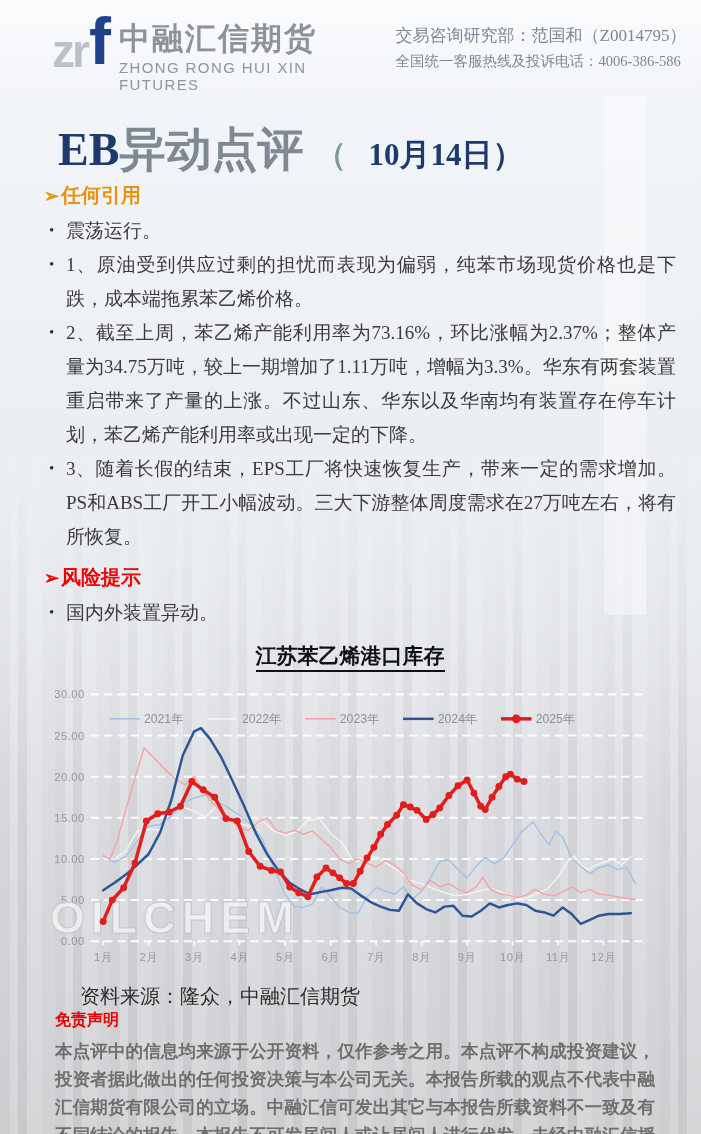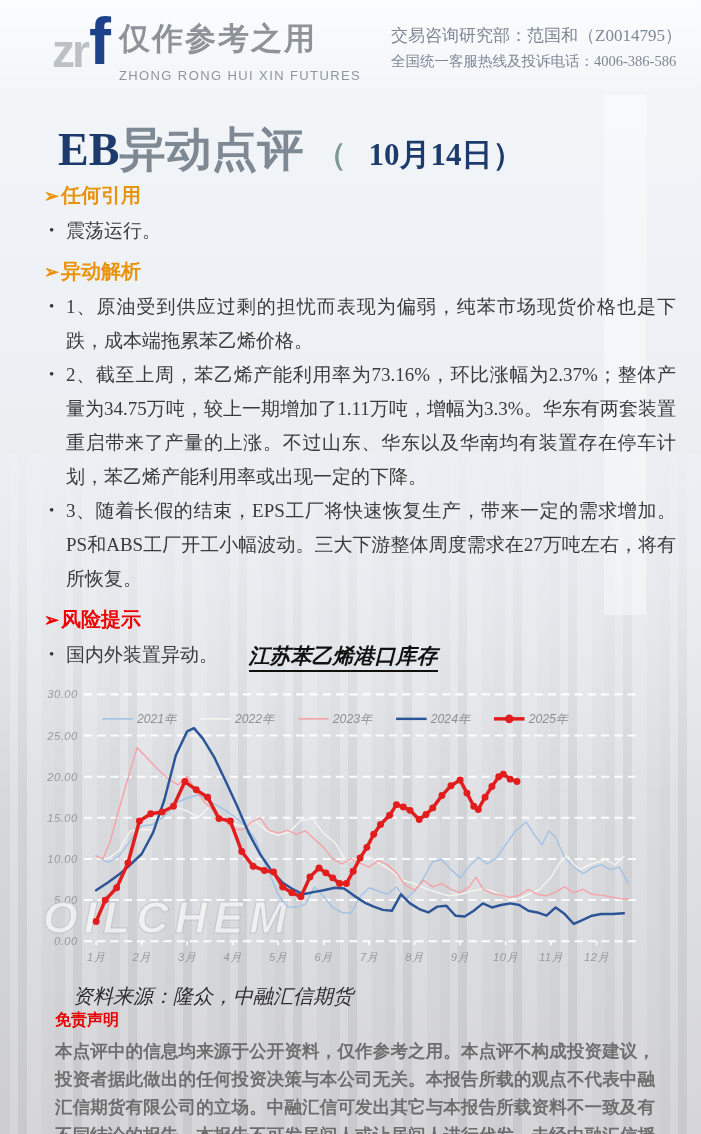--- a/index.html
+++ b/index.html
@@ -13,41 +13,41 @@
     background:linear-gradient(180deg,rgba(236,239,243,.95),rgba(236,239,243,0));}
   .bg-strip{position:absolute;top:95px;right:55px;width:42px;height:520px;background:rgba(255,255,255,.38);pointer-events:none;}
   .header-band{position:absolute;top:0;left:0;right:0;height:96px;background:linear-gradient(180deg,rgba(255,255,255,.6),rgba(255,255,255,0));}
 
   .header{position:absolute;top:12px;left:52px;right:10px;display:flex;justify-content:space-between;align-items:flex-start;gap:8px;}
   .logo{display:flex;align-items:flex-start;}
   .logo-zr{font-family:"Liberation Sans","DejaVu Sans",sans-serif;font-weight:bold;font-size:46px;line-height:1;color:#bcc1c6;letter-spacing:-3px;margin-top:16px;}
   .logo-f{font-family:"Liberation Sans","DejaVu Sans",sans-serif;font-weight:bold;font-size:66px;line-height:.95;color:#1d4289;margin:-2px 8px 0 2px;}
   .logo-names{margin-top:10px;}
   .logo-cn{font-family:"Liberation Sans","DejaVu Sans",sans-serif;font-size:31px;font-weight:bold;color:#8e9399;letter-spacing:2px;line-height:1.1;}
-  .logo-en{font-family:"Liberation Sans","DejaVu Sans",sans-serif;font-size:13px;color:#8e959c;letter-spacing:1.4px;margin-top:12px;}
+  .logo-en{font-family:"Liberation Sans","DejaVu Sans",sans-serif;font-size:15px;color:#8e959c;letter-spacing:1.4px;margin-top:3px;}
   .contact{width:300px;color:#7d8795;margin-top:10px;}
   .contact-l1{font-size:17px;line-height:1.6;}
   .contact-l2{font-size:14.5px;line-height:1.7;}
 
   .title{position:absolute;top:98px;left:58px;display:flex;align-items:baseline;white-space:nowrap;}
   .t-eb{font-size:46px;font-weight:bold;color:#1c3a6b;}
   .t-main{font-size:46px;font-weight:bold;color:#7e8994;}
   .t-paren{font-size:31px;font-weight:bold;color:#7f9a95;margin-left:12px;}
   .t-chg{font-size:31px;font-weight:bold;color:#00b050;}
   .t-date{font-size:31px;font-weight:bold;color:#1c3a6b;margin-left:22px;}
 
   .content{position:absolute;top:172px;left:42px;width:634px;}
   .sec-h{font-size:20px;font-weight:bold;margin:10px 0 5px 2px;}
   .sec-h .arrow{margin-right:2px;font-size:18px;}
   .orange{color:#e8930c;}
   .redhead{color:#f00000;}
   .bullet{position:relative;padding-left:24px;font-size:19px;line-height:34px;color:#3b3b3b;text-align:justify;}
   .bullet .dot{position:absolute;left:7px;top:-1px;font-size:15px;color:#333;}
 
-  .chart-block{position:absolute;top:642px;left:37px;width:612px;font-style:italic;}
+  .chart-block{position:absolute;top:642px;left:44px;width:612px;}
   .chart-title{text-align:center;font-size:21px;font-weight:bold;color:#111;}
   .chart-title span{border-bottom:2px solid #111;padding-bottom:2px;}
   .chart-svg{display:block;margin-top:8px;width:612px;height:301px;}
   .ax{font-family:"Liberation Sans","DejaVu Sans",sans-serif;font-size:11px;fill:#97999d;letter-spacing:.5px;}
   .lg{font-family:"Liberation Sans","DejaVu Sans",sans-serif;font-size:12px;fill:#8c9094;}
   .wm{font-family:"Liberation Sans","DejaVu Sans",sans-serif;font-size:44px;font-weight:bold;letter-spacing:6px;
       fill:rgba(255,255,255,.58);stroke:rgba(170,172,178,.5);stroke-width:1;}
   .source{margin-top:4px;padding-left:36px;font-size:20px;color:#2c2c2c;}
 
   .disclaimer{position:absolute;top:1010px;left:55px;width:600px;}
@@ -61,21 +61,21 @@
   <div class="bg-city"></div>
   <div class="bg-fade"></div>
   <div class="bg-strip"></div>
   <div class="header-band"></div>
 
   <div class="header">
     <div class="logo">
       <span class="logo-zr">zr</span>
       <span class="logo-f">f</span>
       <div class="logo-names">
-        <div class="logo-cn">仅作参考之用</div>
+        <div class="logo-cn">中融汇信期货</div>
         <div class="logo-en">ZHONG RONG HUI XIN FUTURES</div>
       </div>
     </div>
     <div class="contact">
       <div class="contact-l1">交易咨询研究部：范国和（Z0014795）</div>
       <div class="contact-l2">全国统一客服热线及投诉电话：4006-386-586</div>
     </div>
   </div>
 
   <h1 class="title">
@@ -87,23 +87,20 @@
 
   <div class="content">
     <div class="sec-h orange">
       <span class="arrow">➢</span><span>任何引用</span>
     </div>
     <div class="bullet">
       <span class="dot">•</span>
       <span class="btxt">震荡运行。</span>
     </div>
 
-    <div class="sec-h orange">
-      <span class="arrow">➢</span><span>异动解析</span>
-    </div>
     <div class="bullet">
       <span class="dot">•</span>
       <span class="btxt">1、原油受到供应过剩的担忧而表现为偏弱，纯苯市场现货价格也是下跌，成本端拖累苯乙烯价格。</span>
     </div>
     <div class="bullet">
       <span class="dot">•</span>
       <span class="btxt">2、截至上周，苯乙烯产能利用率为73.16%，环比涨幅为2.37%；整体产量为34.75万吨，较上一期增加了1.11万吨，增幅为3.3%。华东有两套装置重启带来了产量的上涨。不过山东、华东以及华南均有装置存在停车计划，苯乙烯产能利用率或出现一定的下降。</span>
     </div>
     <div class="bullet">
       <span class="dot">•</span>

